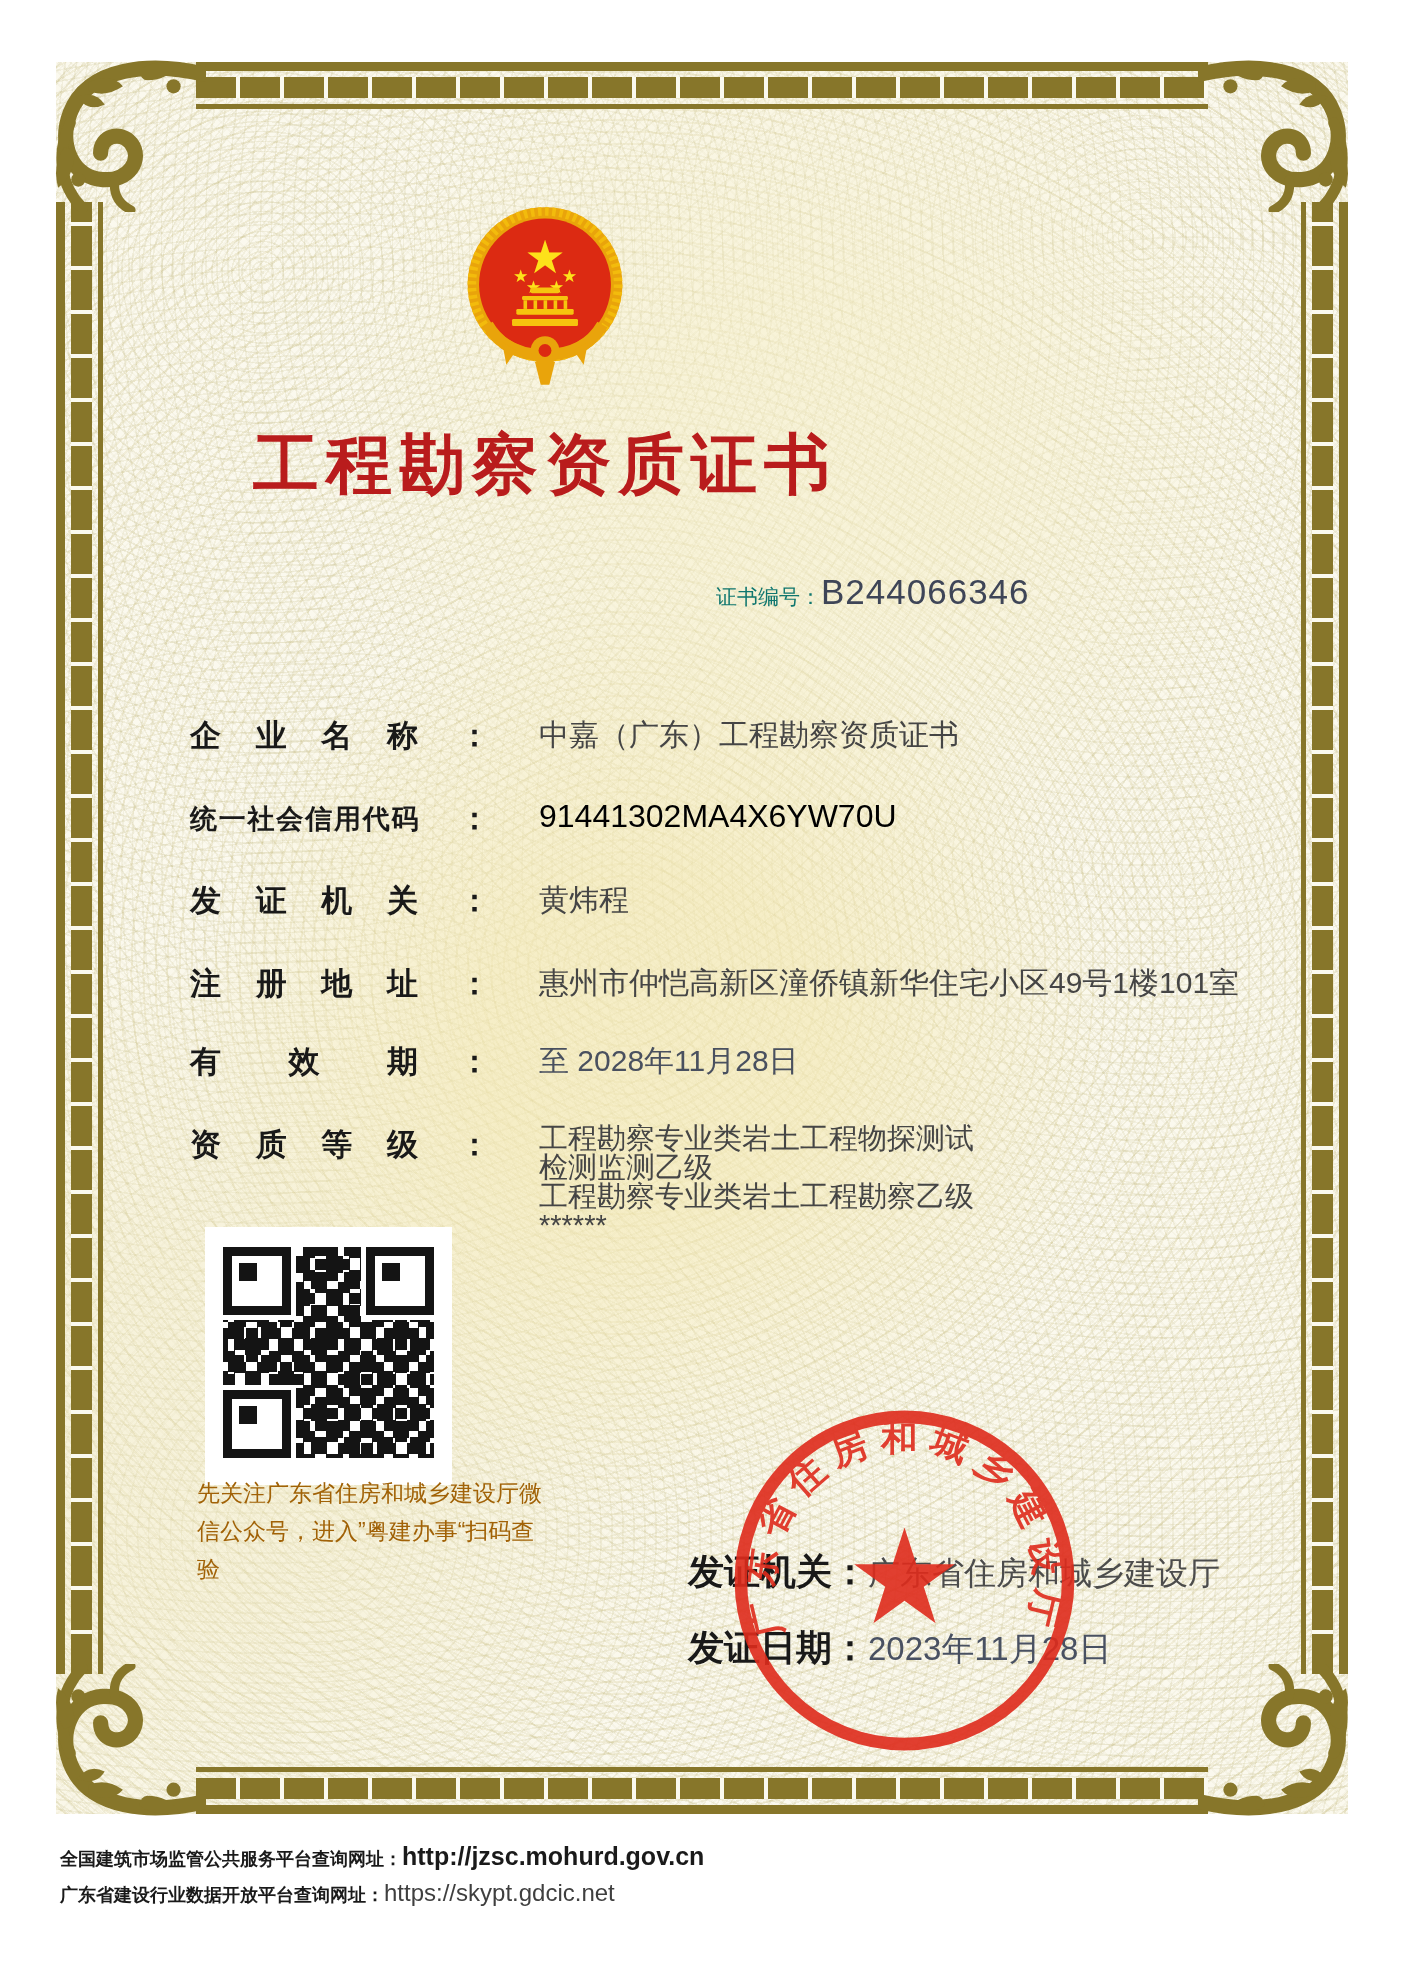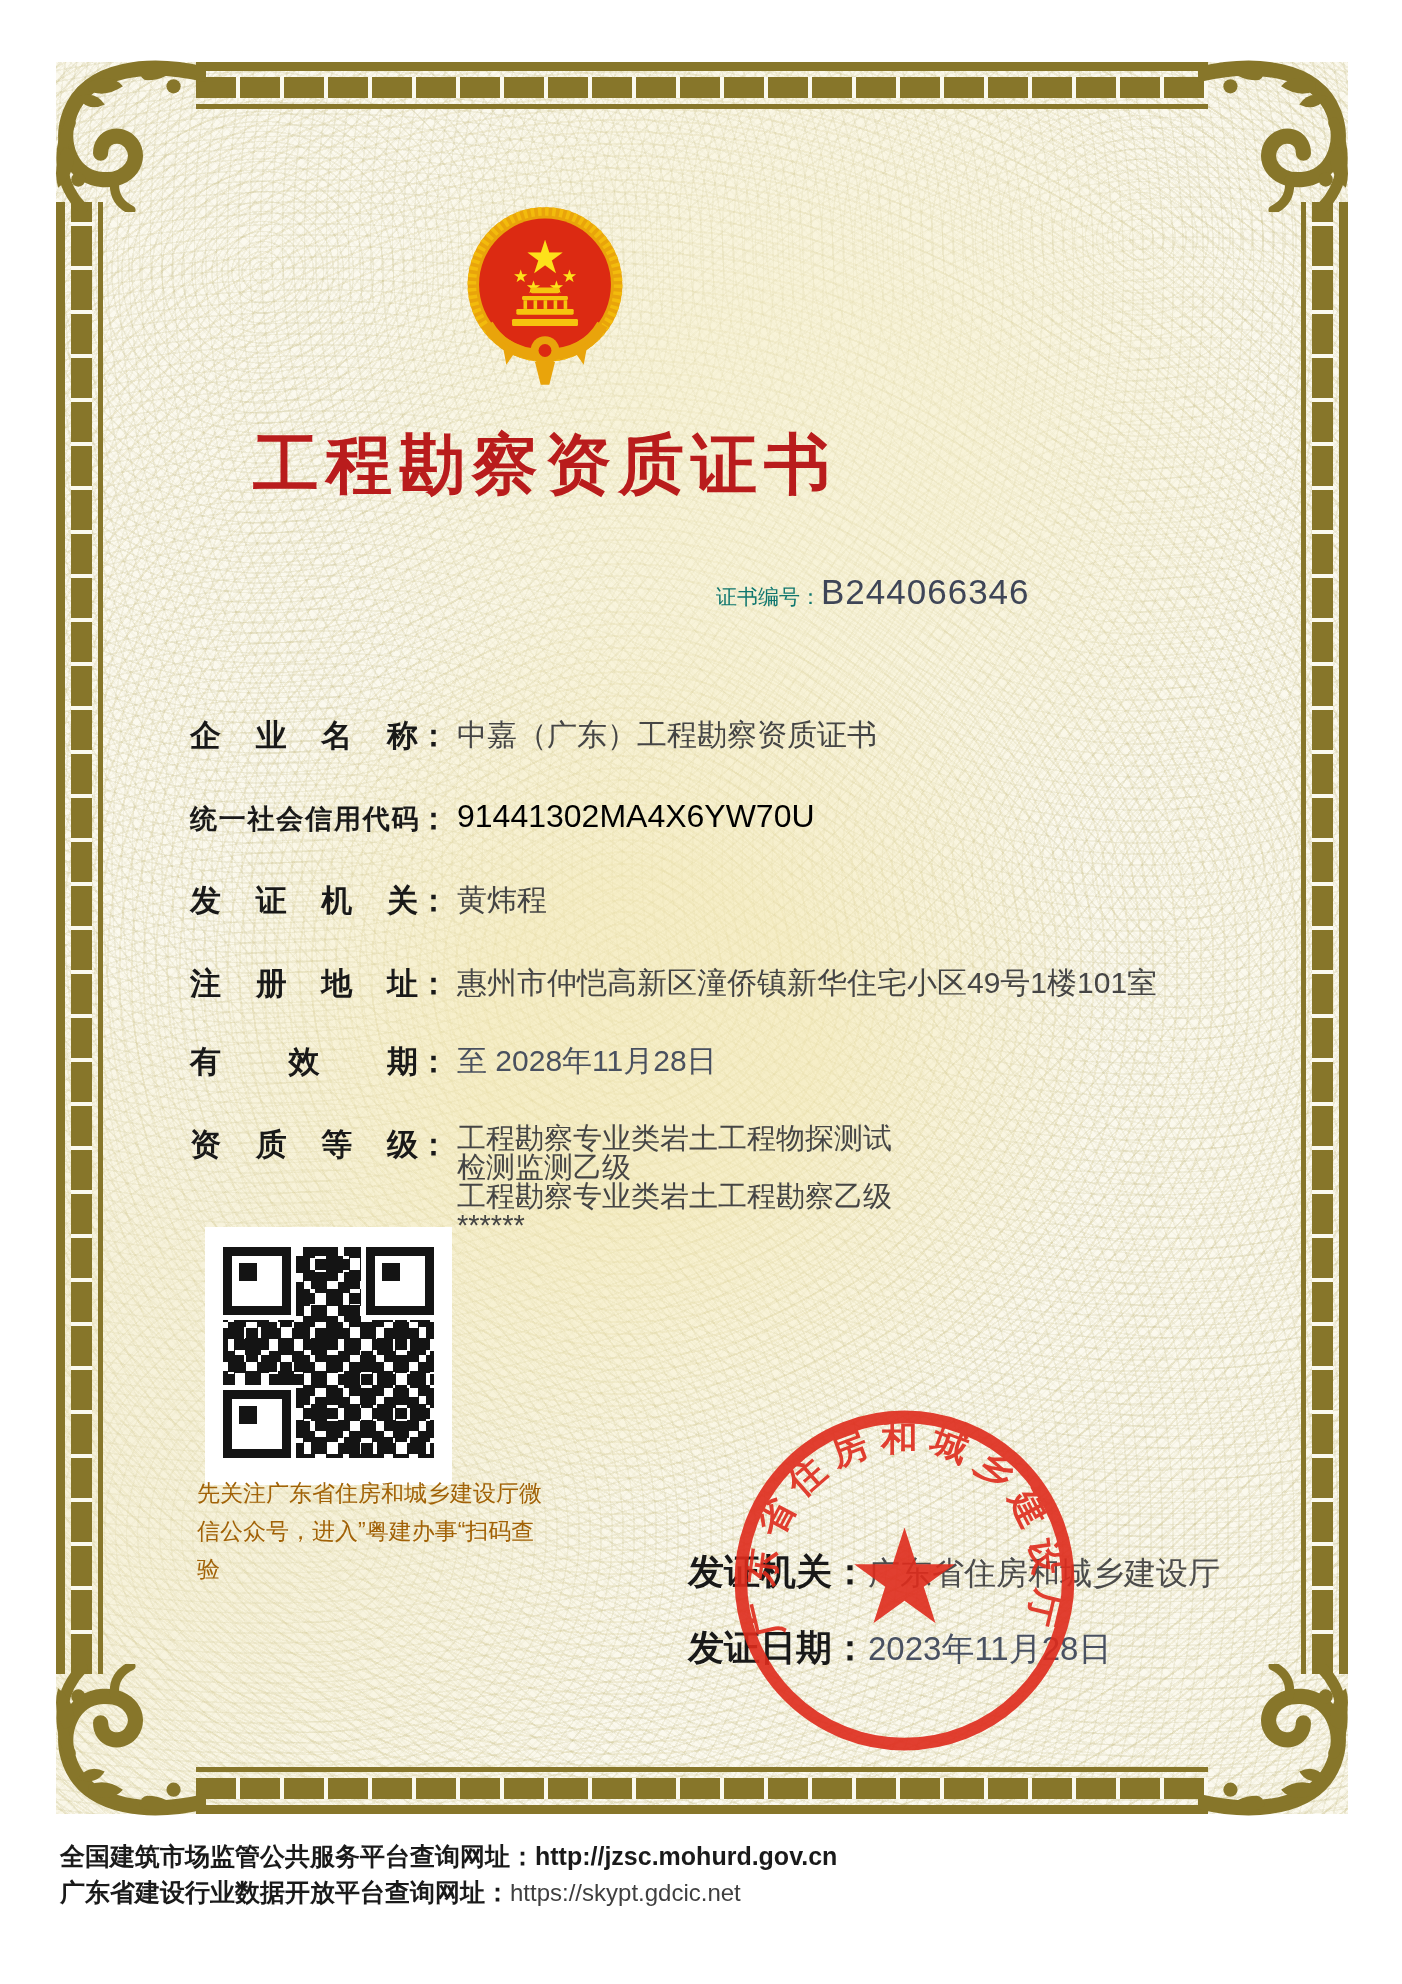--- a/index.html
+++ b/index.html
@@ -38,21 +38,21 @@
   .corner.bl{left:-2px;bottom:-2px;transform:scaleY(-1);} .corner.br{right:-2px;bottom:-2px;transform:scale(-1,-1);}
   
   .emblem{position:absolute;left:459px;top:198px;width:172px;height:196px;}
   
   .title{position:absolute;left:245px;top:420px;width:600px;margin:0;text-align:center;
          font-size:66px;font-weight:800;color:#b91c1c;letter-spacing:7px;}
   .cert-no{position:absolute;left:716px;top:572px;white-space:nowrap;}
   .cert-no .cn-label{font-size:21px;font-weight:normal;color:#0f766e;}
   .cert-no .cn-value{font-size:35px;color:#3e4557;letter-spacing:1px;}
   
-  .row{position:absolute;left:190px;display:flex;align-items:flex-start;white-space:nowrap;}
+  .row{position:absolute;left:190px;display:flex;align-items:flex-start;white-space:nowrap;gap:41px;}
   .lbl{display:inline-block;width:228px;font-size:31px;font-weight:bold;color:#191919;
        text-align:justify;text-align-last:justify;}
   .lbl.long{font-size:27px;letter-spacing:-.5px;padding-top:3px;}
   .colon{font-size:31px;font-weight:bold;color:#191919;margin-right:8px;}
   .val{font-size:30px;color:#454545;}
   .val.code{font-size:32px;color:#000000;}
   .val.date{color:#49505f;}
   .val.col{display:flex;flex-direction:column;font-size:29px;line-height:29px;white-space:nowrap;}
   
   .qr-box{position:absolute;left:205px;top:1227px;width:247px;height:258px;background:#ffffff;}
@@ -66,21 +66,21 @@
   .qr-caption{position:absolute;left:197px;top:1474px;width:352px;font-size:23px;line-height:38px;color:#a16207;}
   
   .issue-row{position:absolute;left:688px;white-space:nowrap;z-index:2;}
   .issue-row .i-label{font-size:36px;font-weight:bold;color:#191919;}
   .issue-row .i-value{font-size:32px;color:#4c4c4c;}
   .issue-row .i-value.d{font-size:33px;color:#495162;}
   
   .seal{position:absolute;left:712px;top:1388px;width:385px;height:385px;opacity:.9;z-index:3;pointer-events:none;}
   
   .footer{position:absolute;left:60px;top:1840px;line-height:33px;white-space:nowrap;}
-  .footer .f-label{font-size:25px;font-weight:bold;color:#1a1a1a;}
+  .footer .f-label{font-size:18px;font-weight:bold;color:#1a1a1a;}
   .footer .f-url1{font-size:25px;font-weight:bold;color:#1a1a1a;}
   .footer .f-url2{font-size:24px;color:#3f3f3f;}
 </style>
 </head>
 <body>
 
 <div class="page">
 
   <div class="inner">
     <div class="tex"></div>

